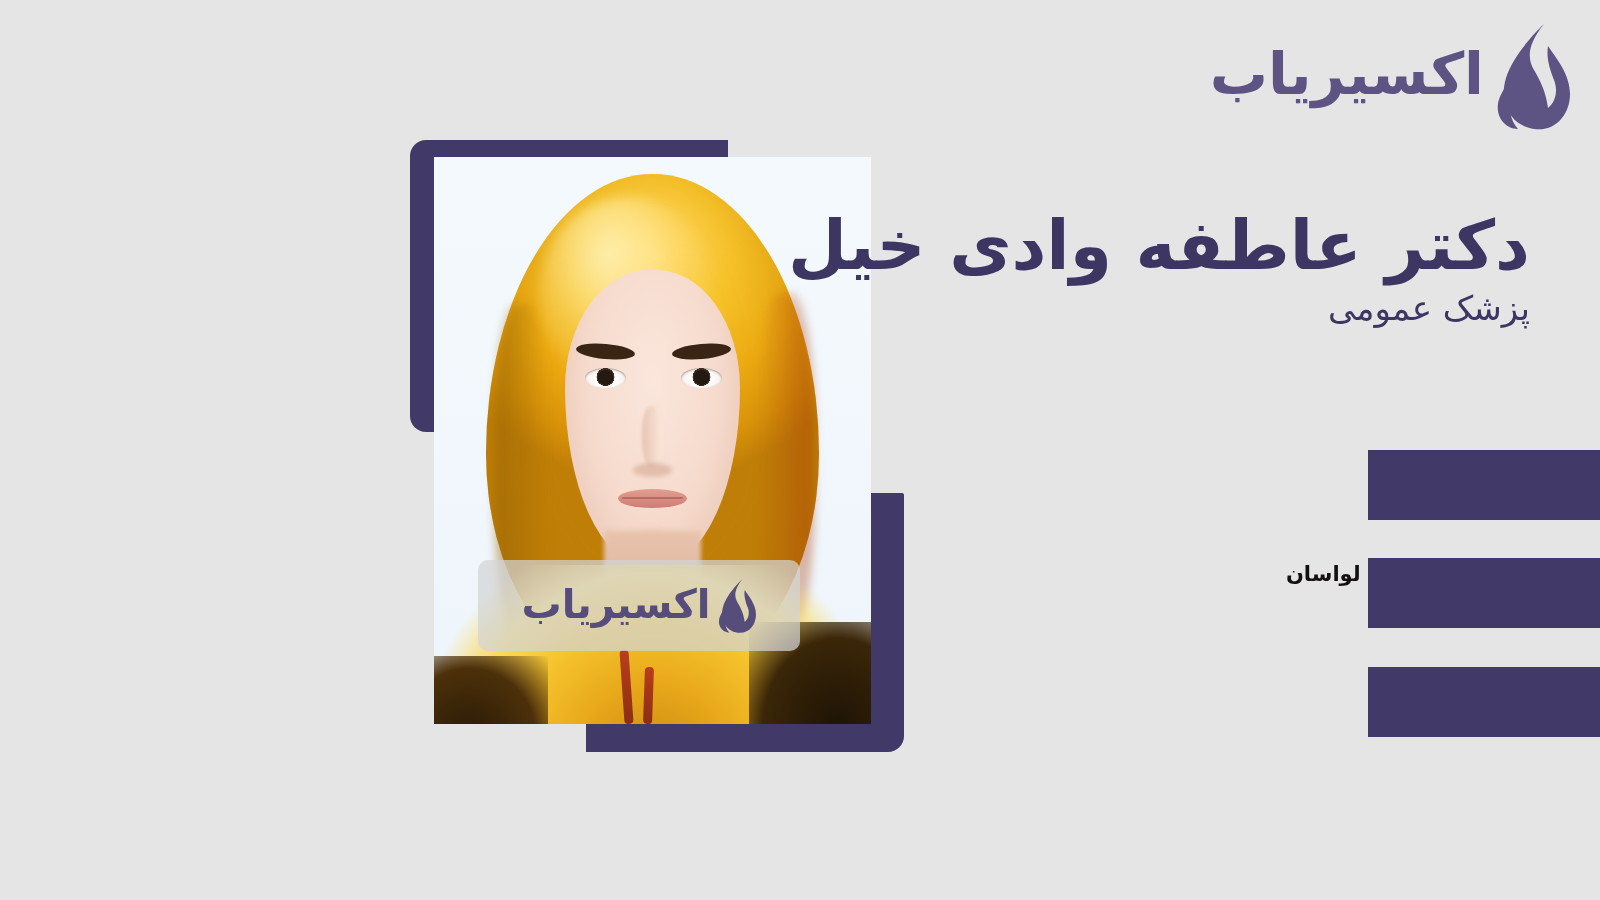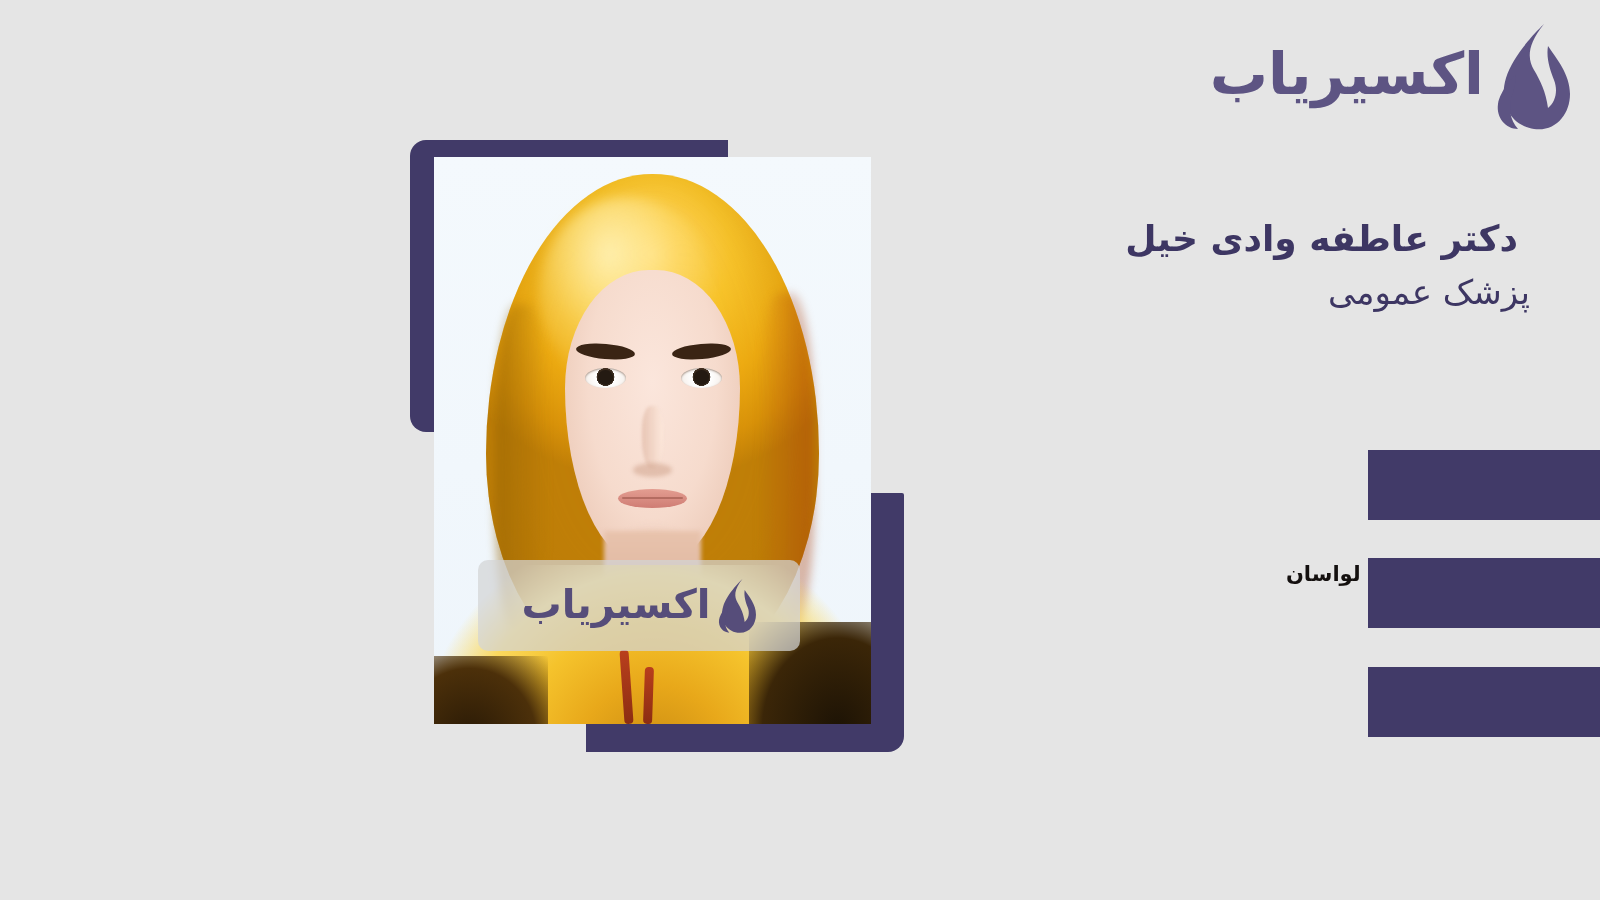--- a/index.html
+++ b/index.html
@@ -304,25 +304,25 @@
   
   .info {
     position: absolute;
     right: 70px;
     top: 206px;
     width: 740px;
     text-align: right;
     direction: rtl;
   }
   .doctor-name {
-    font-size: 36px;
+    font-size: 68px;
     font-weight: 700;
     color: #3d3663;
     line-height: 1.18;
-    margin: 12px;
+    margin: 0;
     white-space: nowrap;
   }
   .doctor-specialty {
     font-size: 34px;
     font-weight: 400;
     color: #3d3663;
     line-height: 1.2;
     margin: 2px 0 0 0;
   }
   .clinic {

